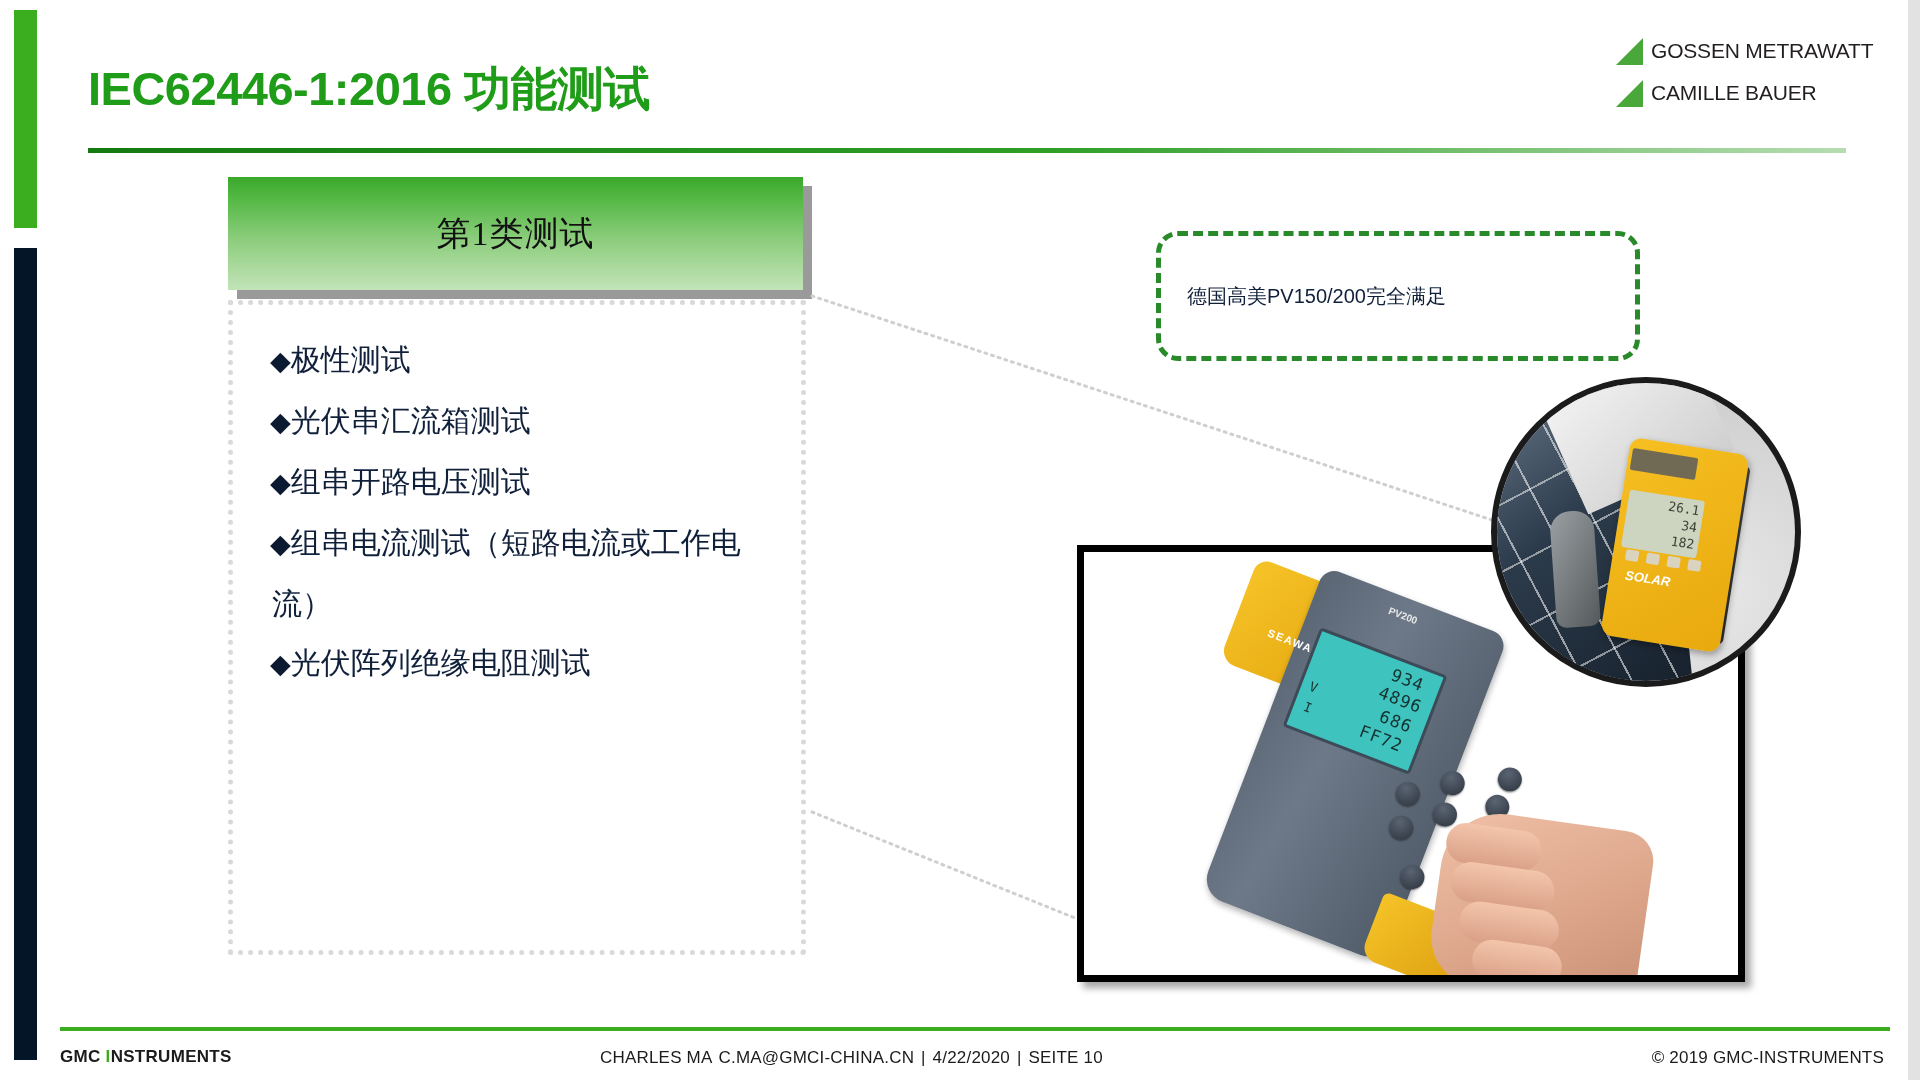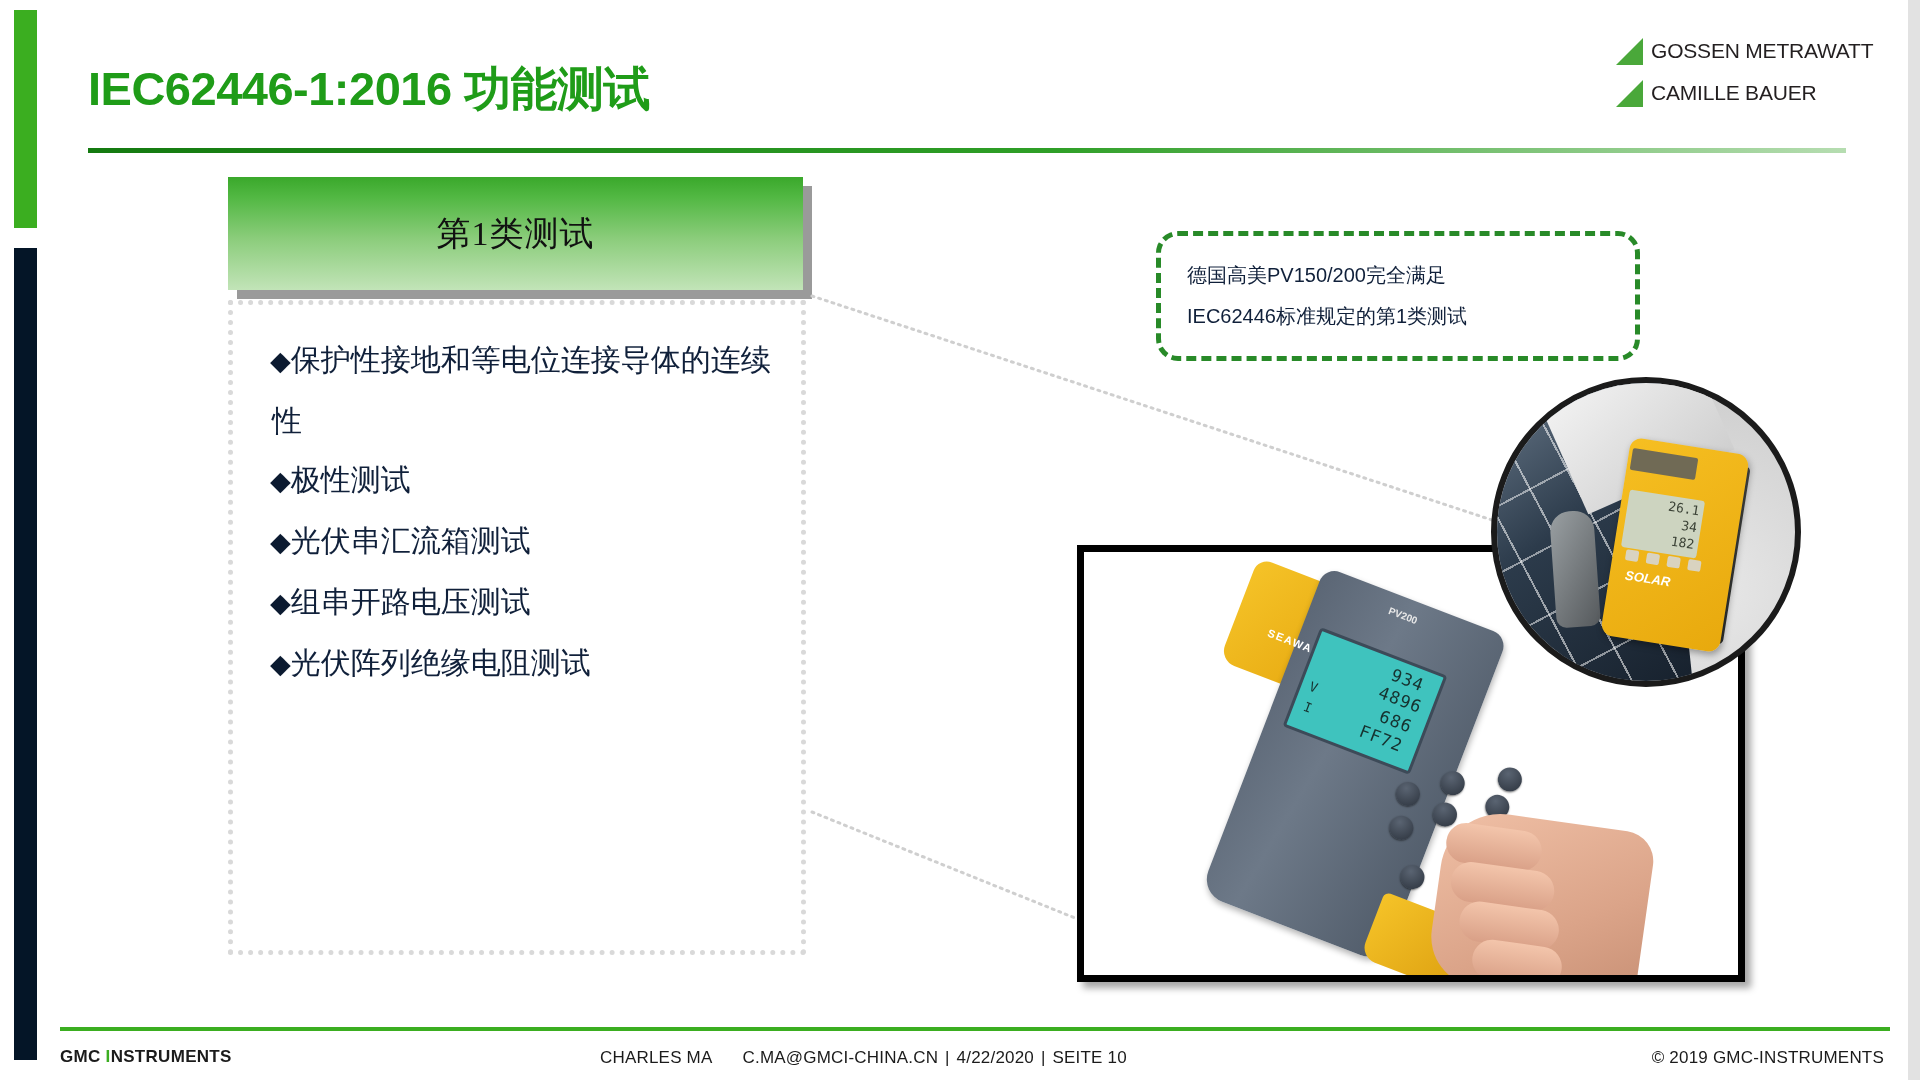--- a/index.html
+++ b/index.html
@@ -387,21 +387,21 @@
   .footer-left .accent { color: #3bae20; }
   .footer-center {
     position: absolute;
     left: 600px; top: 1048px;
     font-size: 17px;
     color: #1b1b1b;
     letter-spacing: 0.2px;
     white-space: nowrap;
   }
   .footer-center .sep { margin: 0 2px; }
-  .footer-center .mailgap { margin-left: 30px; }
+  .footer-center .mailgap { margin-left: 6px; }
   .footer-right {
     position: absolute;
     right: 36px; top: 1048px;
     font-size: 17px;
     color: #1b1b1b;
     letter-spacing: 0.2px;
     white-space: nowrap;
   }
 </style>
 </head>
@@ -426,35 +426,34 @@
 </div>
 
 <div class="dotted-box"></div>
 
 <div class="green-card-shadow"></div>
 <div class="green-card">
   <span class="green-card-text">第1类测试</span>
 </div>
 
 <div class="bullet-list">
-  <div class="bullet-item"><span class="bullet-mark">◆</span><span>保护性接地和等电位连接导体的连续性</span></div>
   <div class="bullet-item"><span class="bullet-mark">◆</span><span>极性测试</span></div>
   <div class="bullet-item"><span class="bullet-mark">◆</span><span>光伏串汇流箱测试</span></div>
   <div class="bullet-item"><span class="bullet-mark">◆</span><span>组串开路电压测试</span></div>
+  <div class="bullet-item"><span class="bullet-mark">◆</span><span>组串电流测试（短路电流或工作电流）</span></div>
   <div class="bullet-item"><span class="bullet-mark">◆</span><span>光伏阵列绝缘电阻测试</span></div>
 </div>
 
 <svg class="connector" width="1920" height="1080" style="left:0;top:0;pointer-events:none;">
   <line x1="812" y1="296" x2="1492" y2="520" stroke="#cfcfcf" stroke-width="3" stroke-dasharray="2,5" stroke-linecap="round"></line>
   <line x1="812" y1="812" x2="1075" y2="918" stroke="#cfcfcf" stroke-width="3" stroke-dasharray="2,5" stroke-linecap="round"></line>
 </svg>
 
 <div class="callout">
   <div class="callout-line">德国高美PV150/200完全满足</div>
-  <div class="callout-line">IEC62446标准规定的第1类测试</div>
 </div>
 
 <div class="photo-frame">
   <div class="meter-wrap">
     <div class="meter-top-yellow"></div>
     <div class="meter-body"></div>
     <div class="meter-bot-yellow"></div>
     <div class="meter-brand">SEAWARD</div>
     <div class="meter-model">PV200</div>
 

